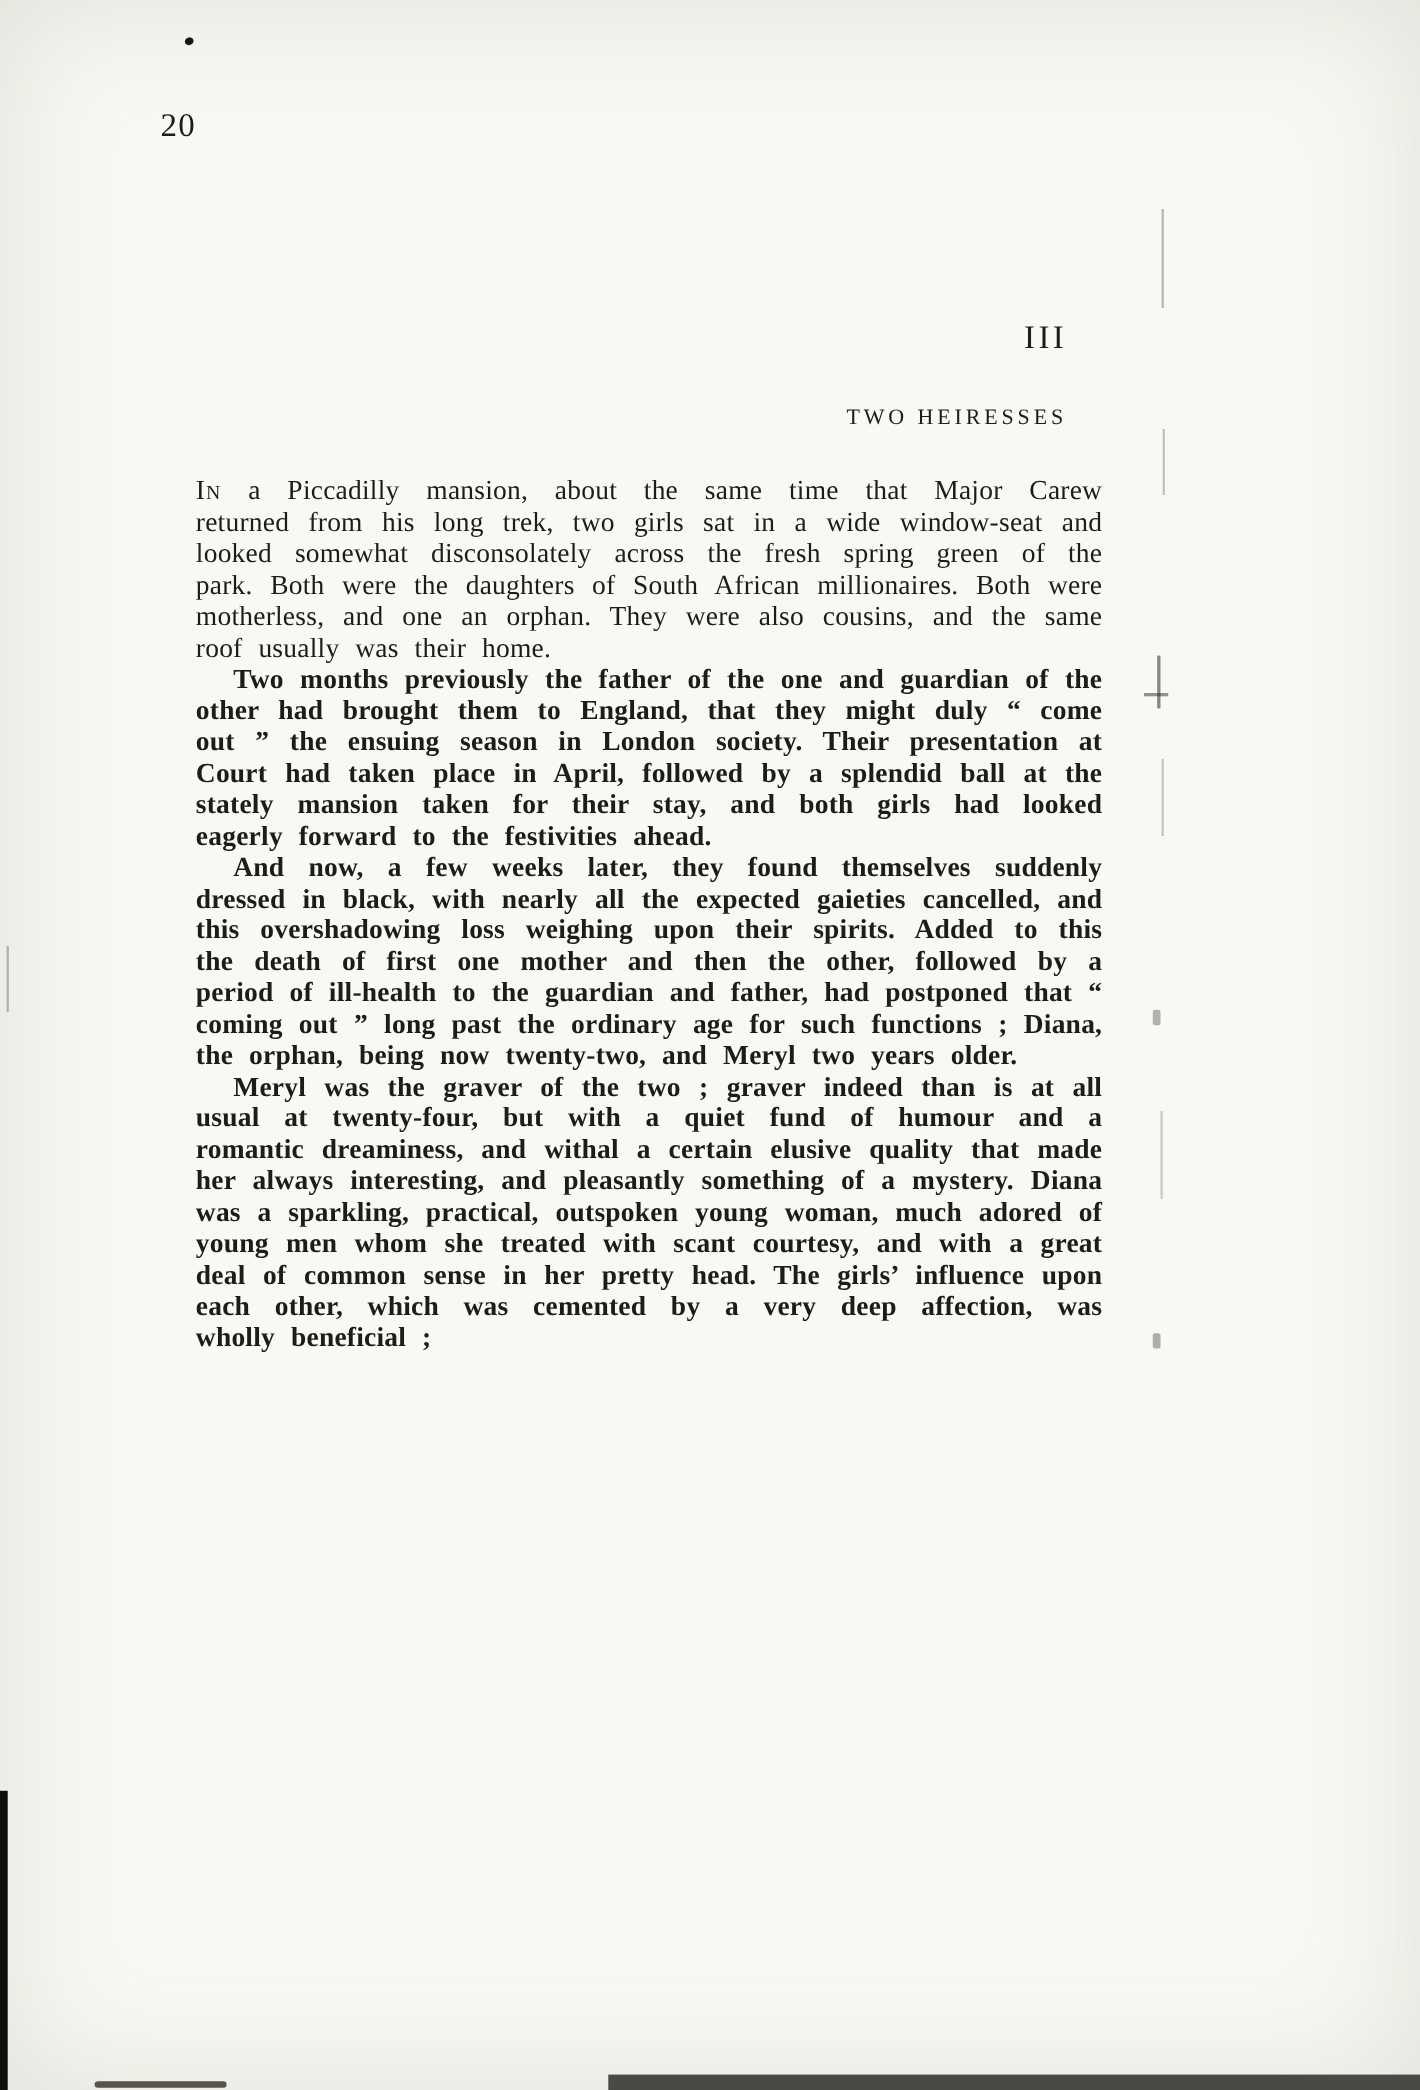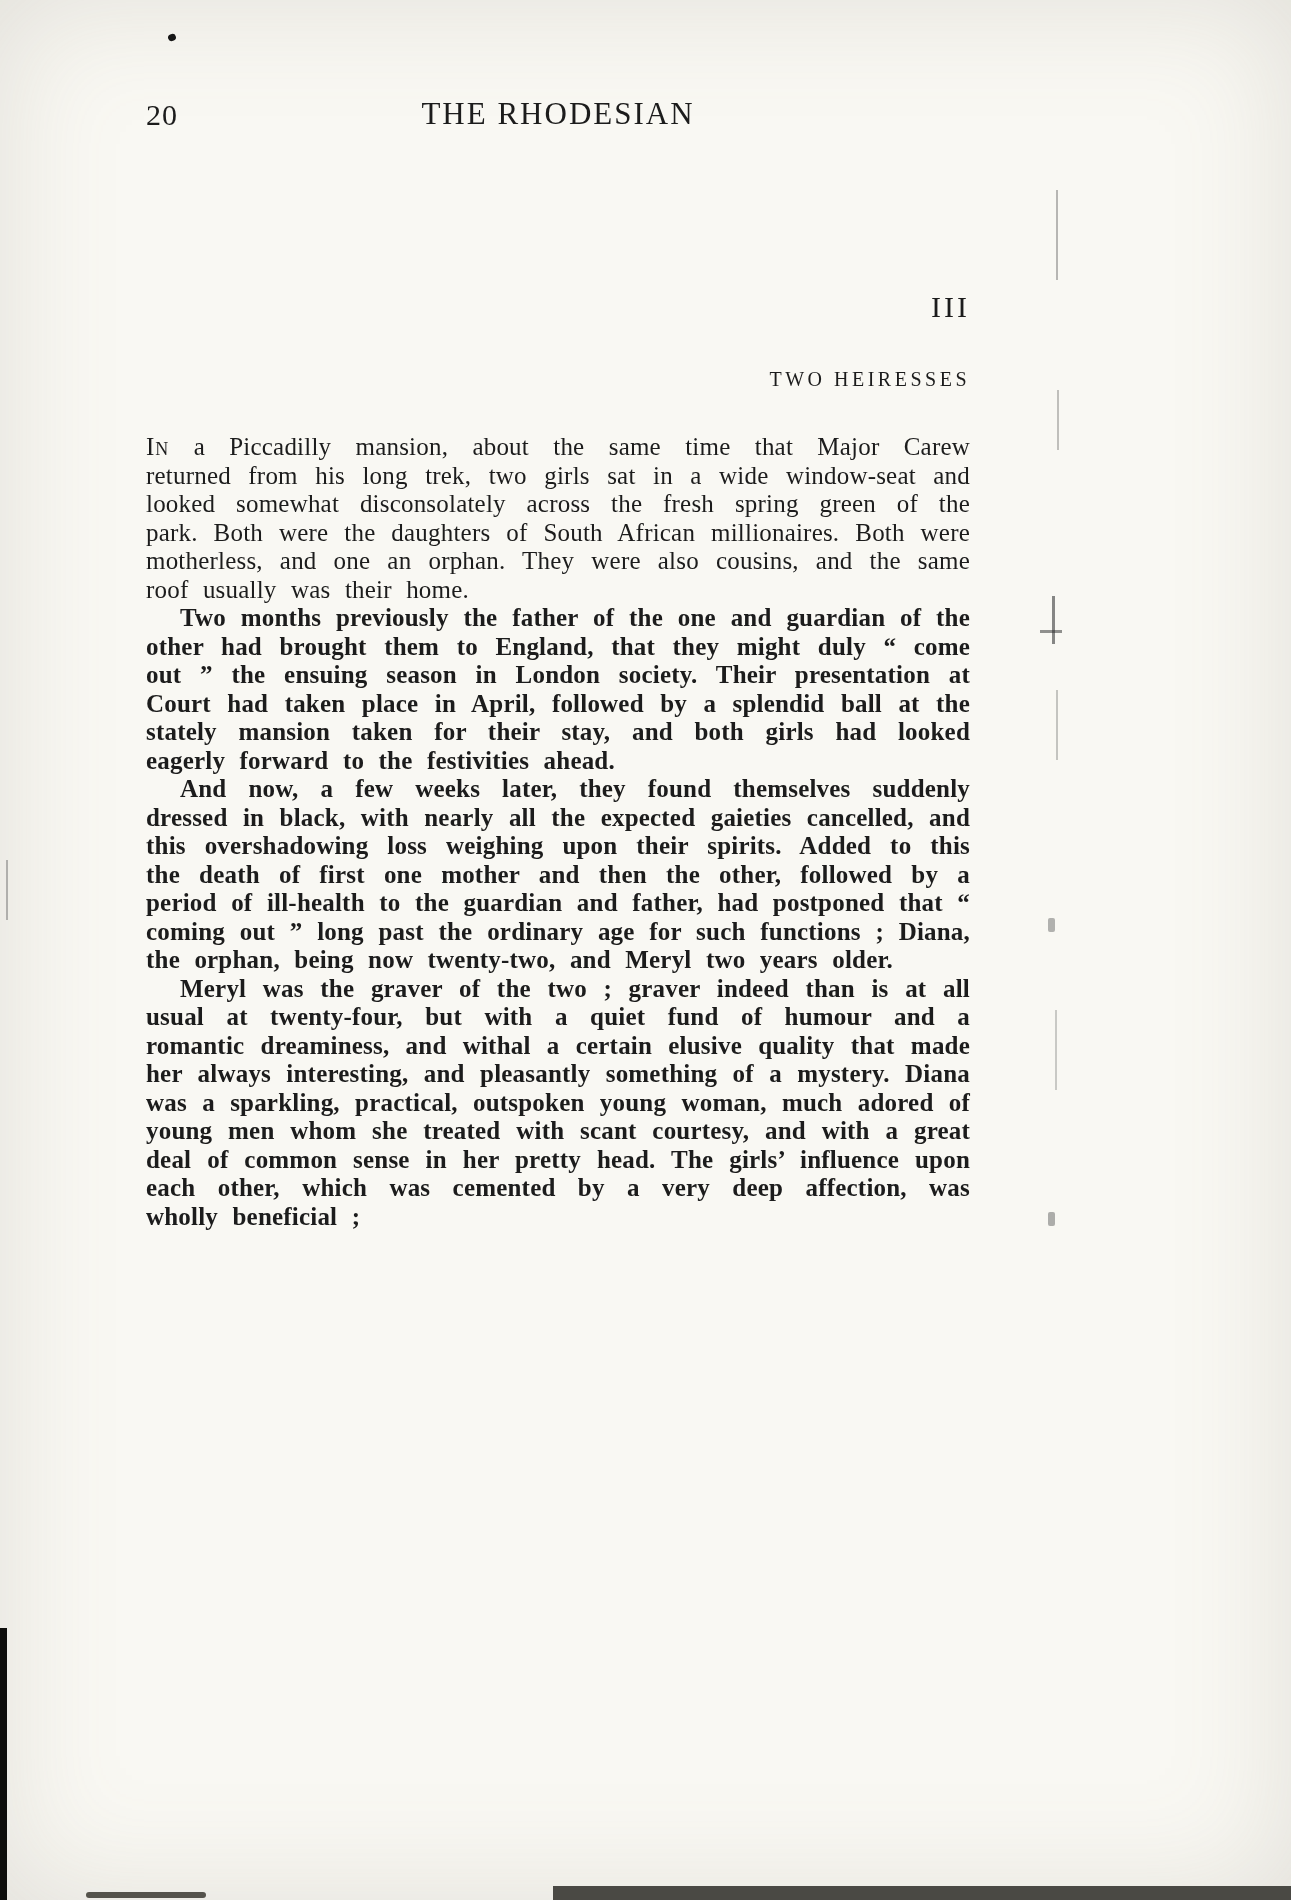--- a/index.html
+++ b/index.html
@@ -55,20 +55,21 @@
     top: 368px;
     width: 100%;
     text-align: right;
     font-size: 20px;
     letter-spacing: 3.5px;
   }
   .body-text {
     position: absolute;
     top: 433px;
     width: 100%;
+    margin-left: 32px;
   }
   .body-text p {
     text-align: justify;
     font-size: 25px;
     line-height: 28.5px;
     word-spacing: 0.32em;
     letter-spacing: 0.2px;
   }
   .body-text p.indented { text-indent: 34px; font-weight: bold; }
   .lead-word {
@@ -112,21 +113,20 @@
 </style>
 </head>
 <body>
 
 <div class="paper-shade"></div>
 
 <div class="content">
 
   <div class="header">
     <div class="page-number">20</div>
-    <div class="running-title">THE RHODESIAN</div>
   </div>
 
   <div class="chapter-number">III</div>
 
   <div class="chapter-title">TWO HEIRESSES</div>
 
   <div class="body-text">
     <p><span class="lead-word">In</span> <span>a Piccadilly mansion, about the same time that Major Carew returned from his long trek, two girls sat in a wide window-seat and looked somewhat disconsolately across the fresh spring green of the park. Both were the daughters of South African millionaires. Both were motherless, and one an orphan. They were also cousins, and the same roof usually was their home.</span></p>
 
     <p class="indented">Two months previously the father of the one and guardian of the other had brought them to England, that they might duly “ come out ” the ensuing season in London society. Their presentation at Court had taken place in April, followed by a splendid ball at the stately mansion taken for their stay, and both girls had looked eagerly forward to the festivities ahead.</p>

